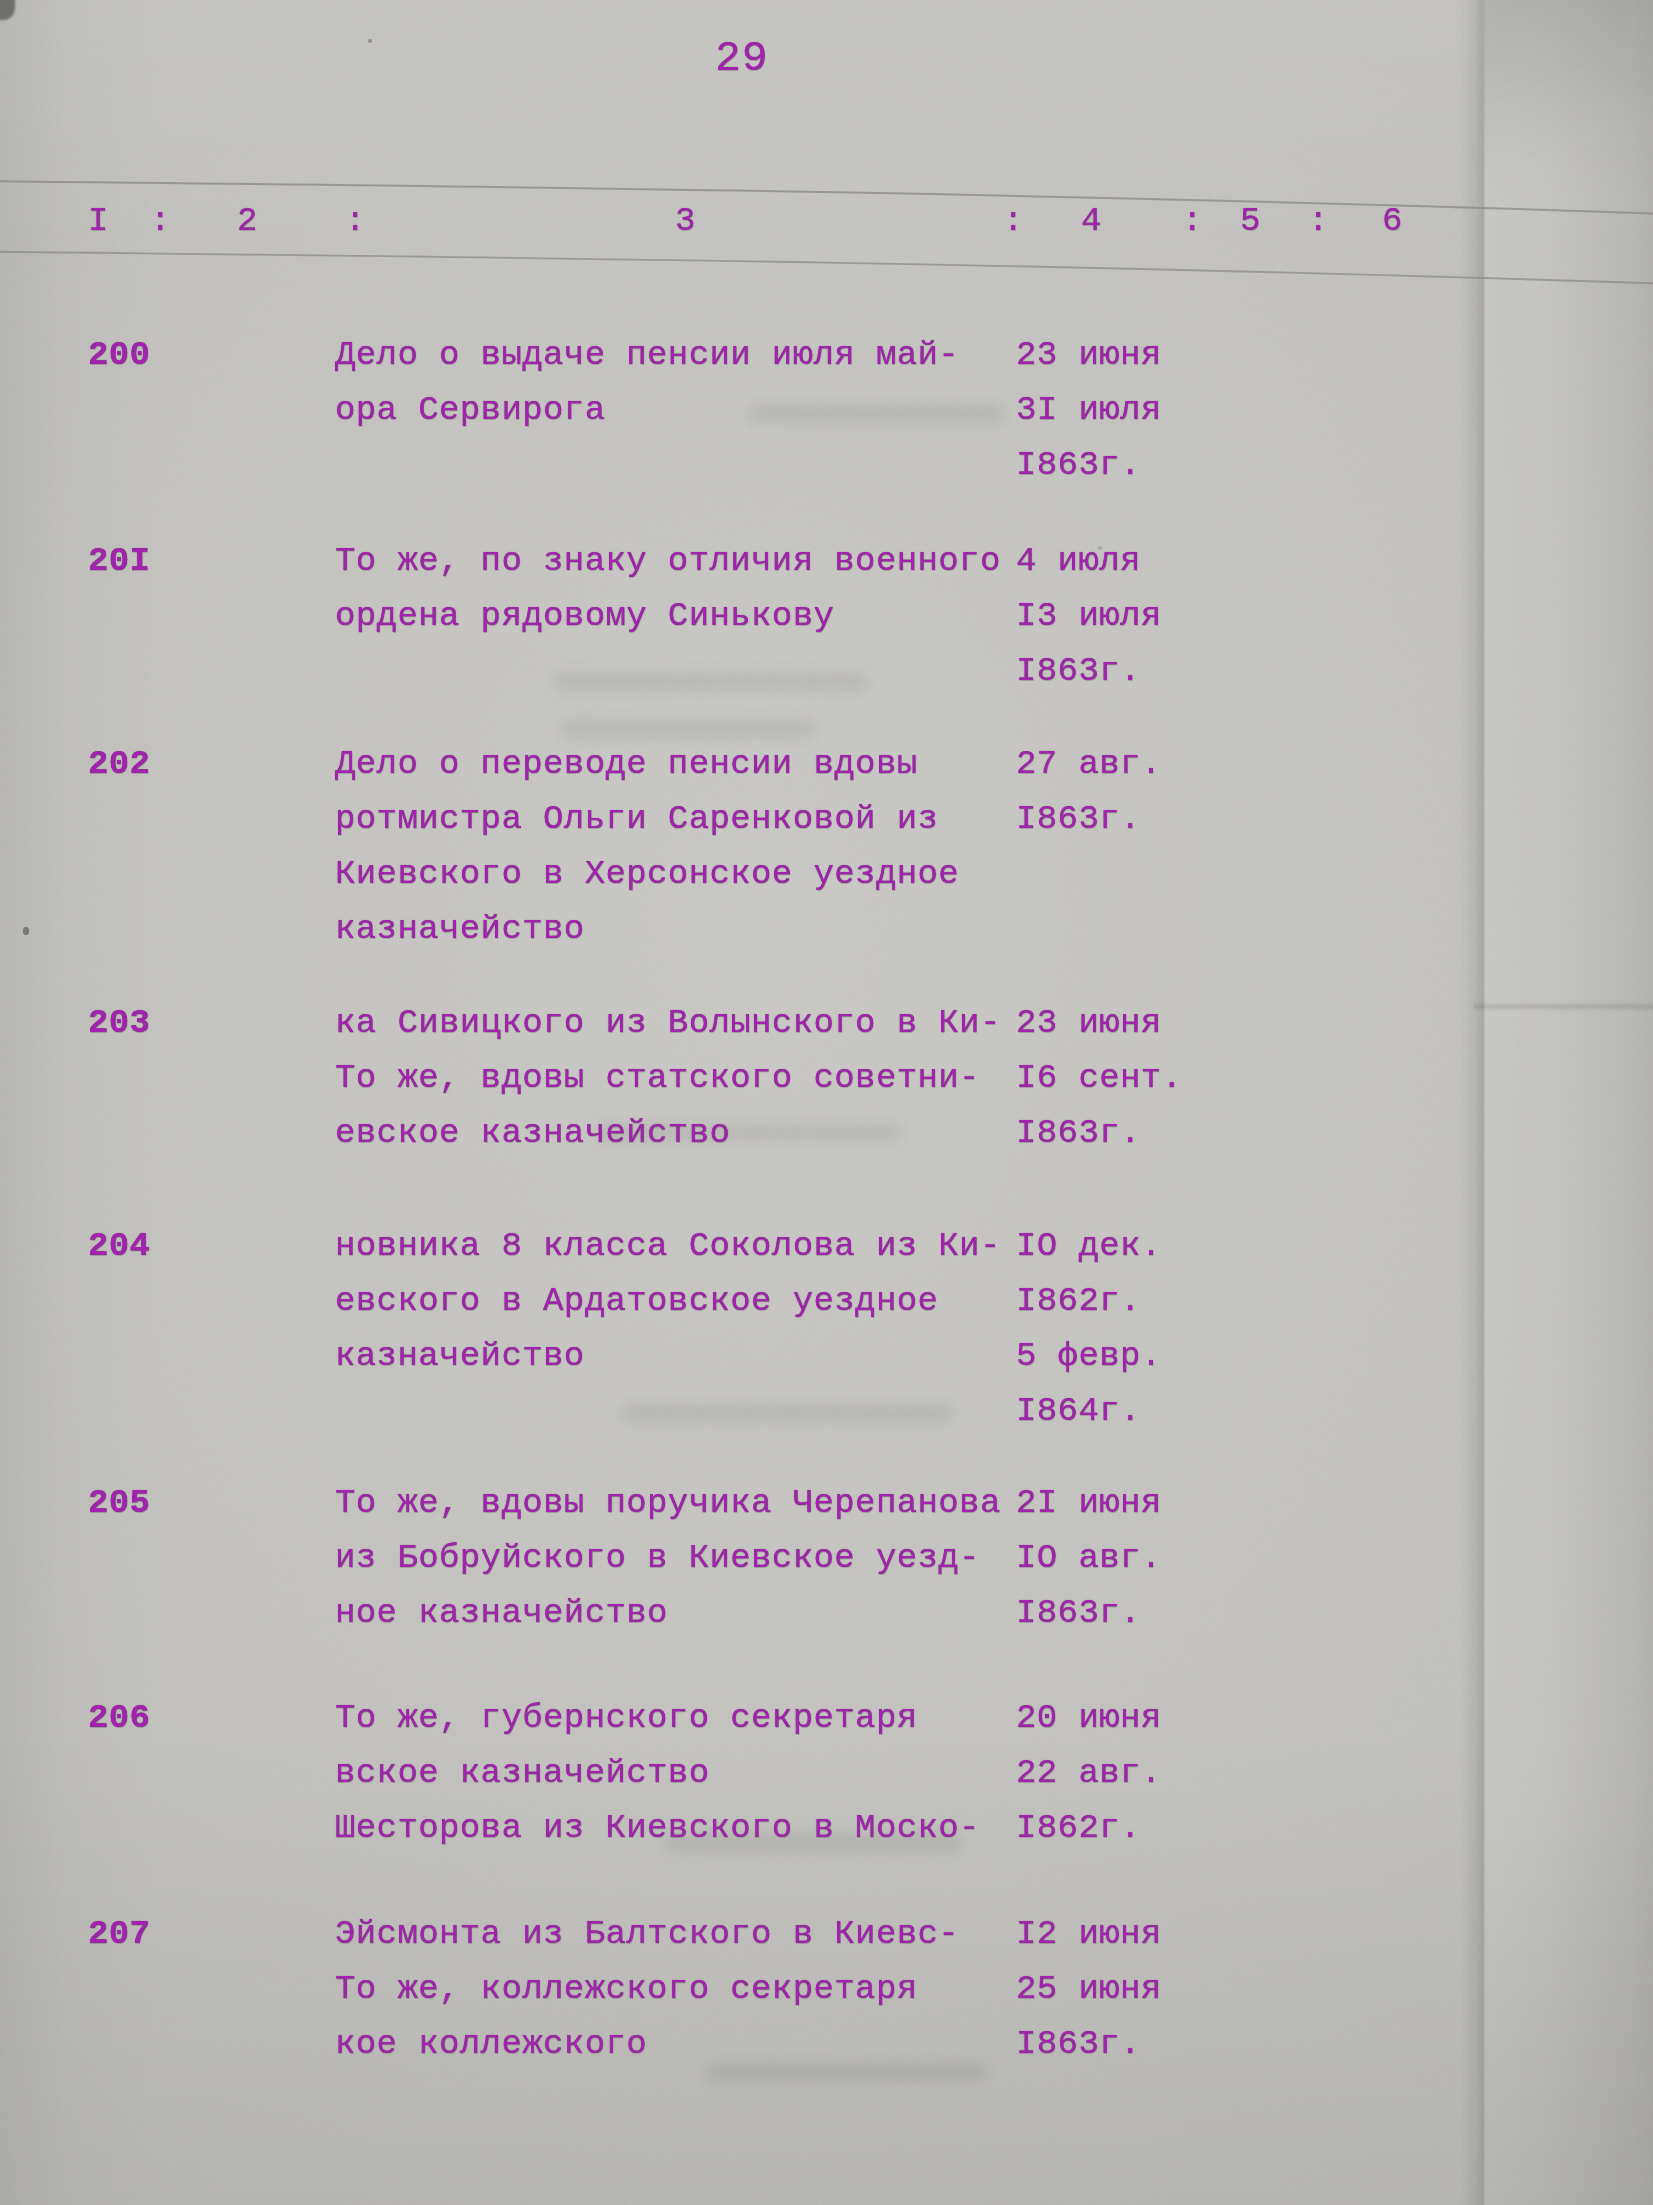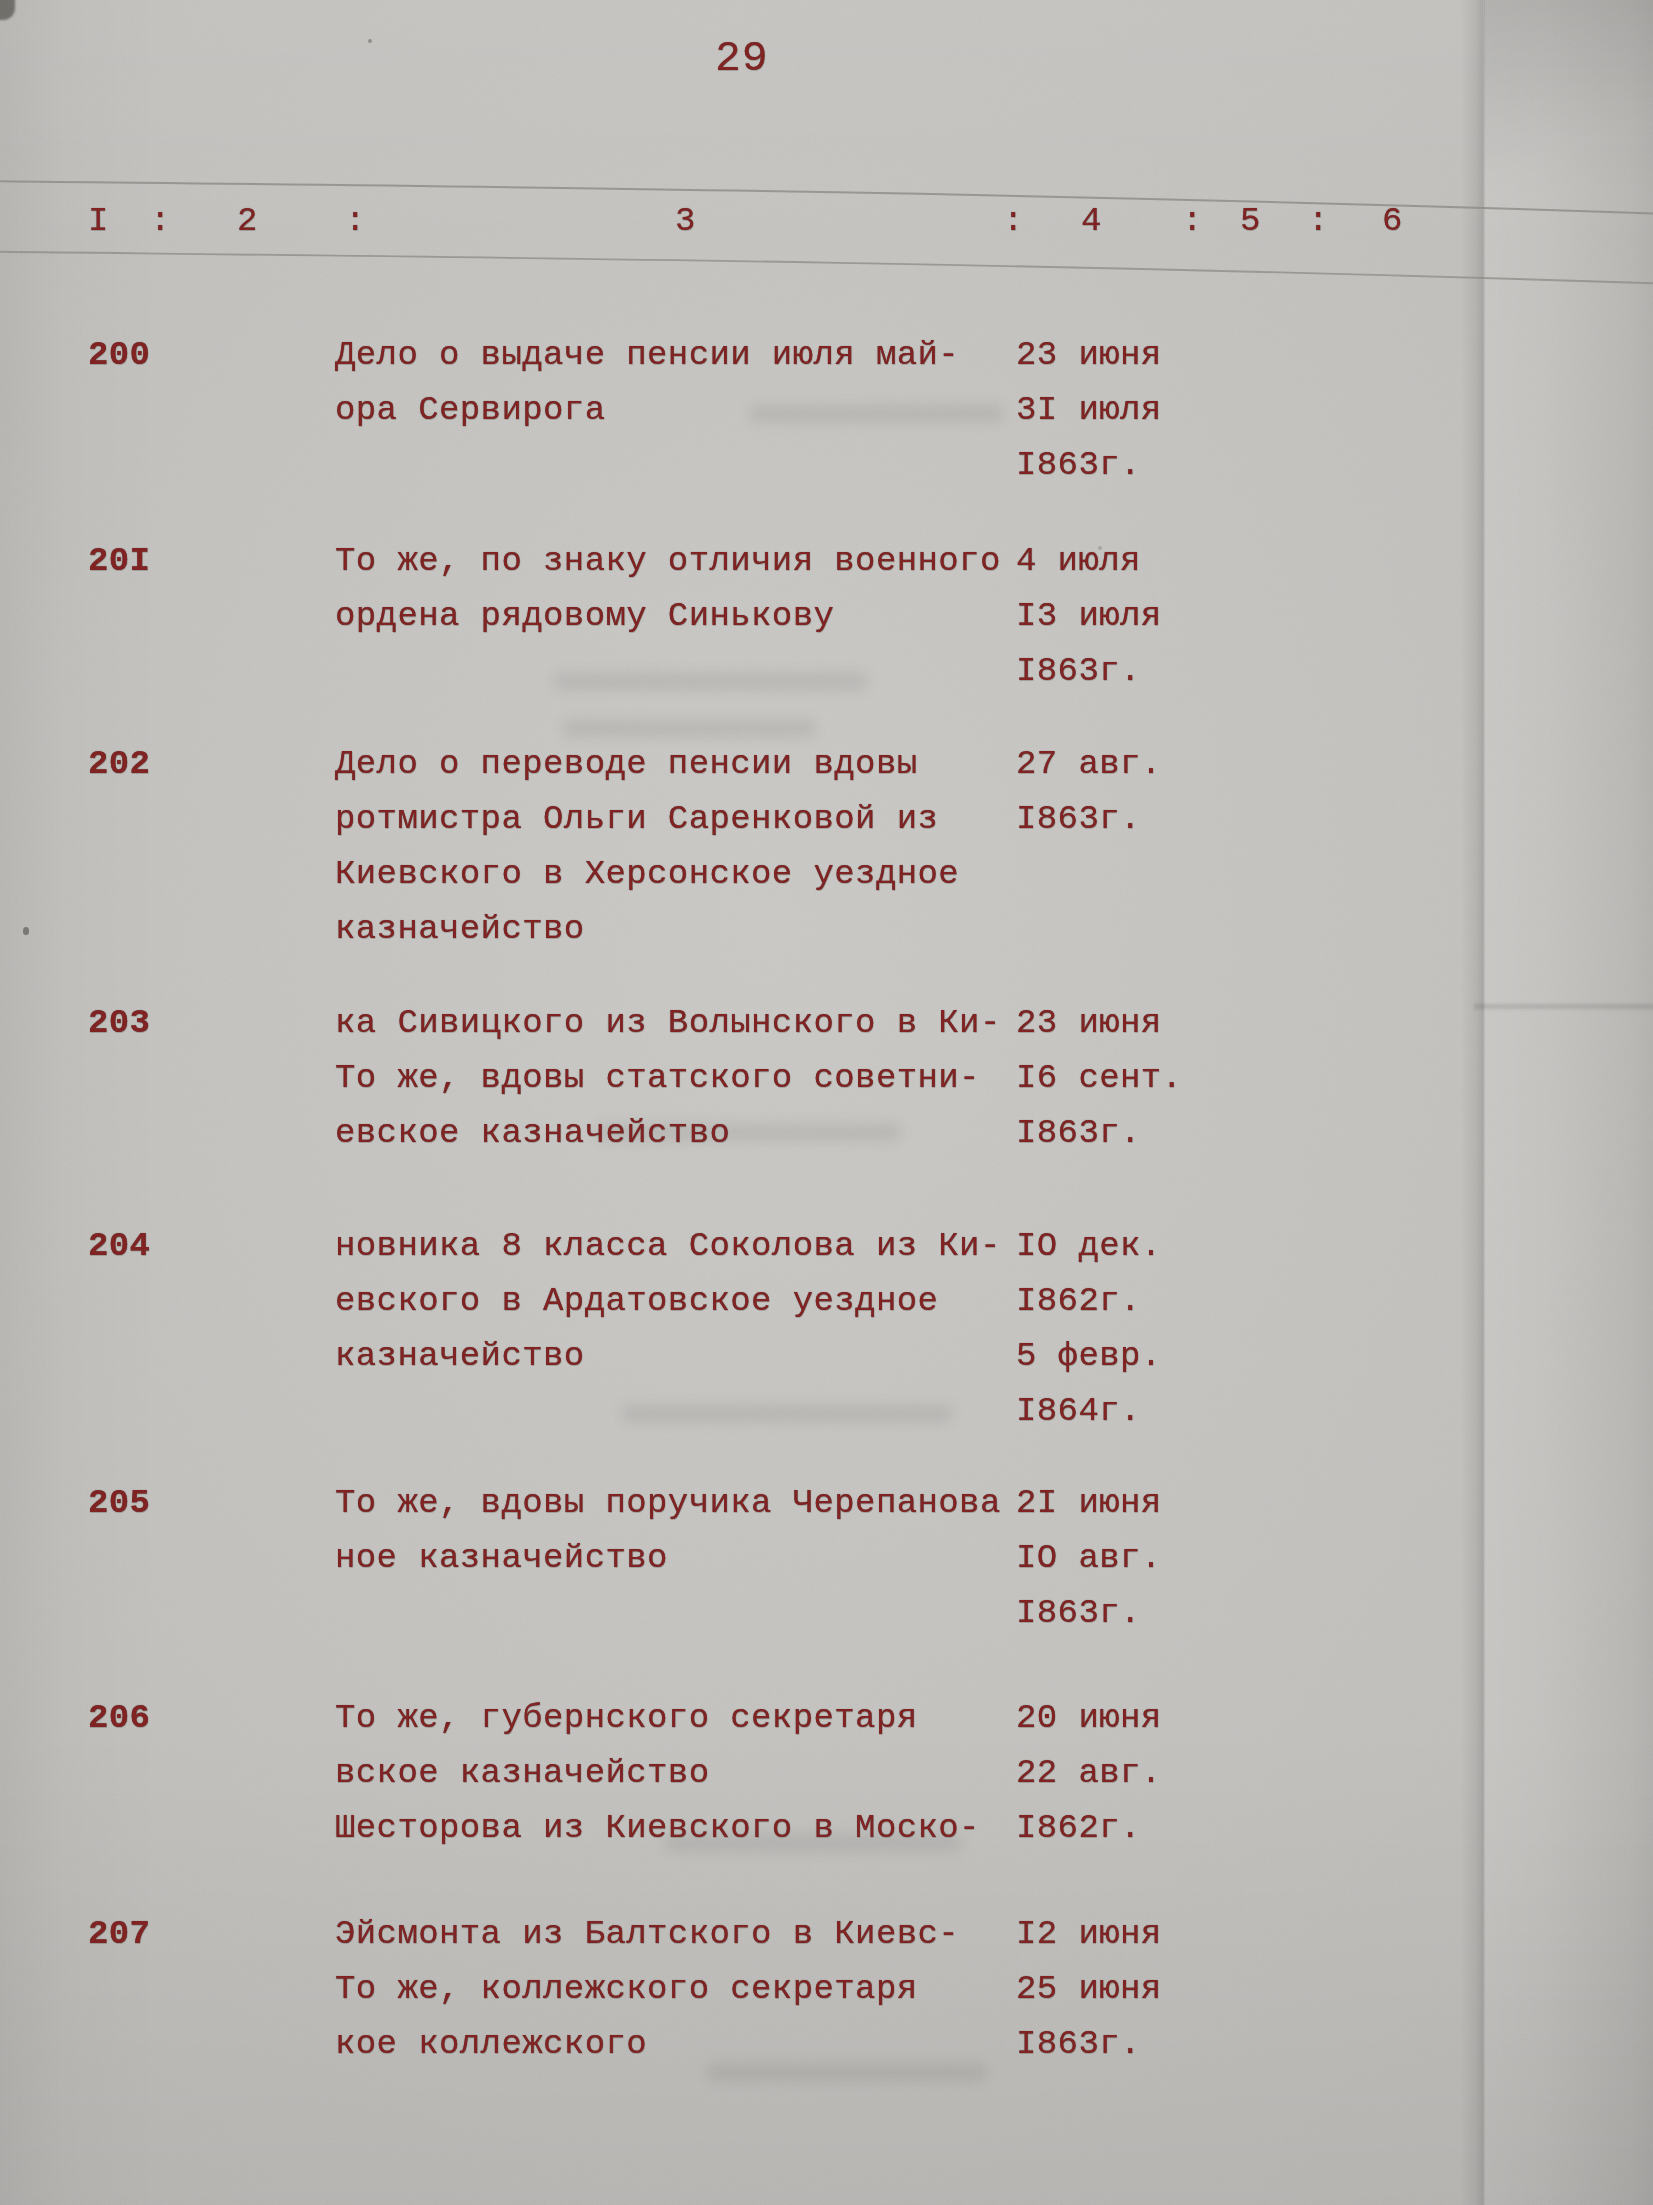--- a/index.html
+++ b/index.html
@@ -36,21 +36,21 @@
     filter:blur(0.9px);
   }
   .corner-shadow-tr{
     position:absolute;left:1484px;top:0;width:170px;height:179px;
     background:linear-gradient(160deg, rgba(0,0,0,0.07), rgba(0,0,0,0) 75%);
   }
   
   svg.rules{position:absolute;inset:0;pointer-events:none;}
   
   .ink{
-    color:#7f1d1d;
+    color:#a21caf;
     text-shadow:0 0 0.9px rgba(58,57,50,0.85), 0.5px 0.5px 0 rgba(58,57,50,0.22);
     filter:blur(0.3px);
   }
   .page-number{
     position:absolute;left:715px;top:34px;
     font-size:43px;letter-spacing:0.9px;
   }
   .hdr{position:absolute;top:191px;left:0;width:1654px;height:60px;font-size:34px;line-height:60px;}
   .hdr span{position:absolute;top:0;}
   .h1{left:88px;} .h2{left:237px;} .h3{left:675px;} .h4{left:1081px;} .h5{left:1240px;} .h6{left:1382px;}
@@ -180,20 +180,21 @@
           <div class="line">IO дек.</div>
           <div class="line">I862г.</div>
           <div class="line">5 февр.</div>
           <div class="line">I864г.</div>
         </div>
       </div>
       <div class="row ink" style="top: 1476px;">
         <div class="row-no">205</div>
         <div class="col3">
           <div class="line">То же, вдовы поручика Черепанова</div>
+          <div class="line">из Бобруйского в Киевское уезд-</div>
           <div class="line">ное казначейство</div>
         </div>
         <div class="col4">
           <div class="line">2I июня</div>
           <div class="line">IO авг.</div>
           <div class="line">I863г.</div>
         </div>
       </div>
       <div class="row ink" style="top: 1691px;">
         <div class="row-no">206</div>

